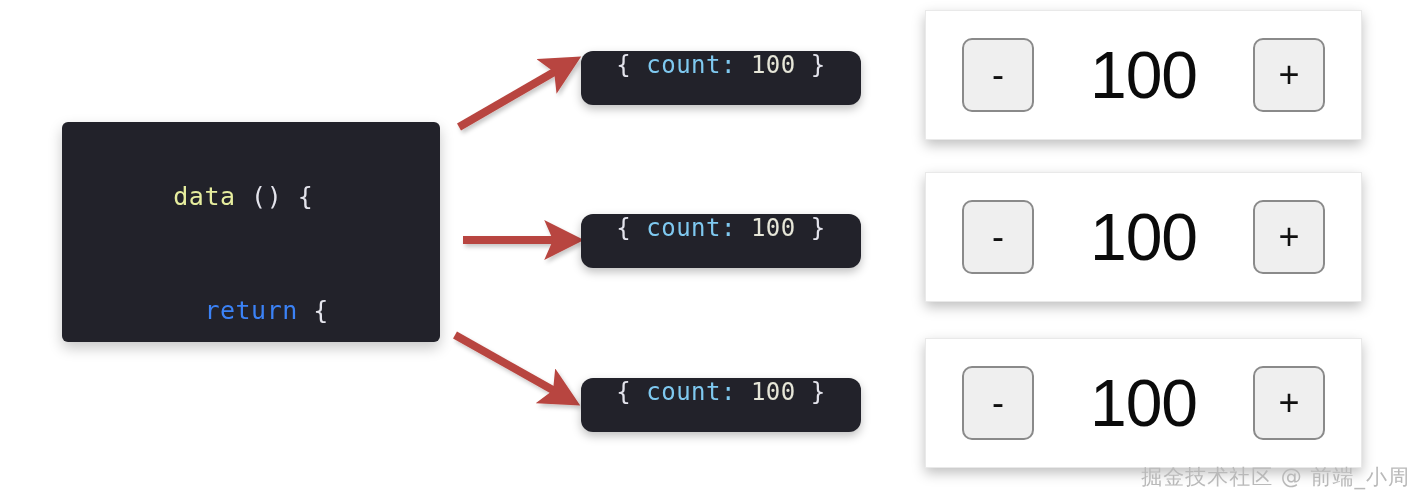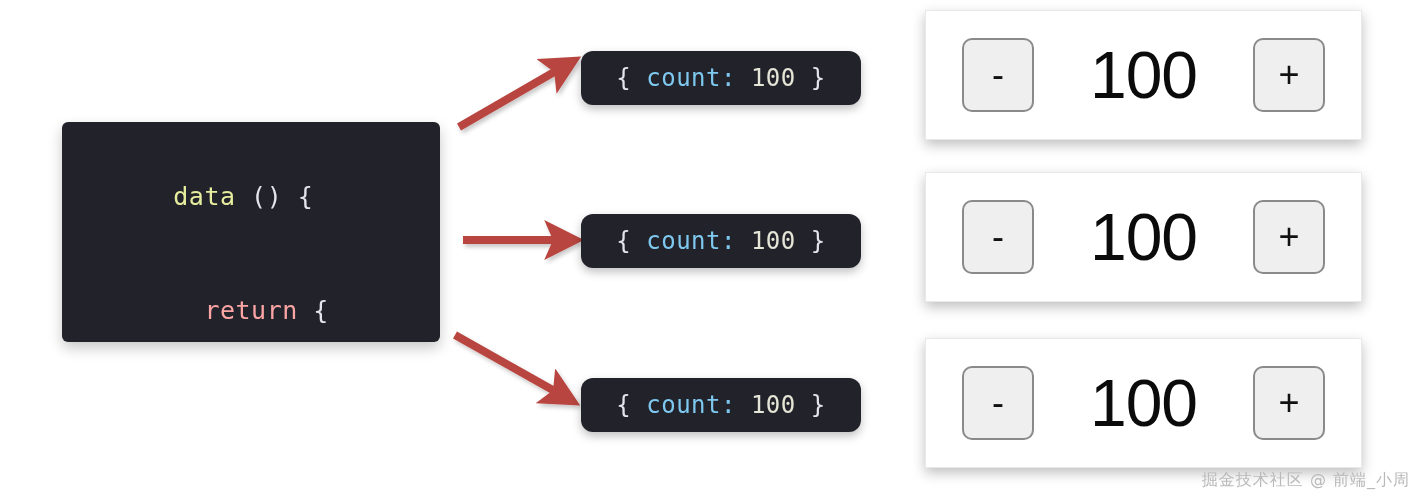--- a/index.html
+++ b/index.html
@@ -33,21 +33,21 @@
   }
   .code-line {
     font-family: "DejaVu Sans Mono", "Liberation Mono", monospace;
     font-size: 25px;
     line-height: 38px;
     white-space: pre;
     letter-spacing: 0.5px;
   }
   .tok-fn      { color: #e6ed9e; }
   .tok-punct   { color: #e4e4ec; }
-  .tok-keyword { color: #fca5a5; }
+  .tok-keyword { color: #3b82f6; }
   .tok-prop    { color: #7fc9f0; }
   .tok-num     { color: #e6e6d8; }
 
   
   .arrows {
     position: absolute;
     left: 0; top: 0;
     width: 1424px;
     height: 499px;
     pointer-events: none;
@@ -55,21 +55,20 @@
 
   
   .badge {
     position: absolute;
     width: 280px;
     height: 54px;
     background: #22222a;
     border-radius: 12px;
     box-shadow: 0 4px 10px rgba(0,0,0,0.25);
     display: flex;
-    align-items: center;
     justify-content: center;
   }
   .badge-text {
     font-family: "DejaVu Sans Mono", "Liberation Mono", monospace;
     font-size: 24px;
     white-space: pre;
     letter-spacing: 0.5px;
   }
   .b-brace { color: #e4e4ec; }
   .b-key   { color: #7fc9f0; }
@@ -123,21 +122,21 @@
     color: #0b0b0b;
     letter-spacing: -1px;
   }
 
   
   .watermark {
     position: absolute;
     right: 14px;
     bottom: 8px;
     font-family: "DejaVu Sans", sans-serif;
-    font-size: 16px;
+    font-size: 21px;
     color: #b9b9b9;
     white-space: nowrap;
     letter-spacing: 1px;
   }
 </style>
 </head>
 <body>
 
 <div id="stage">
 

